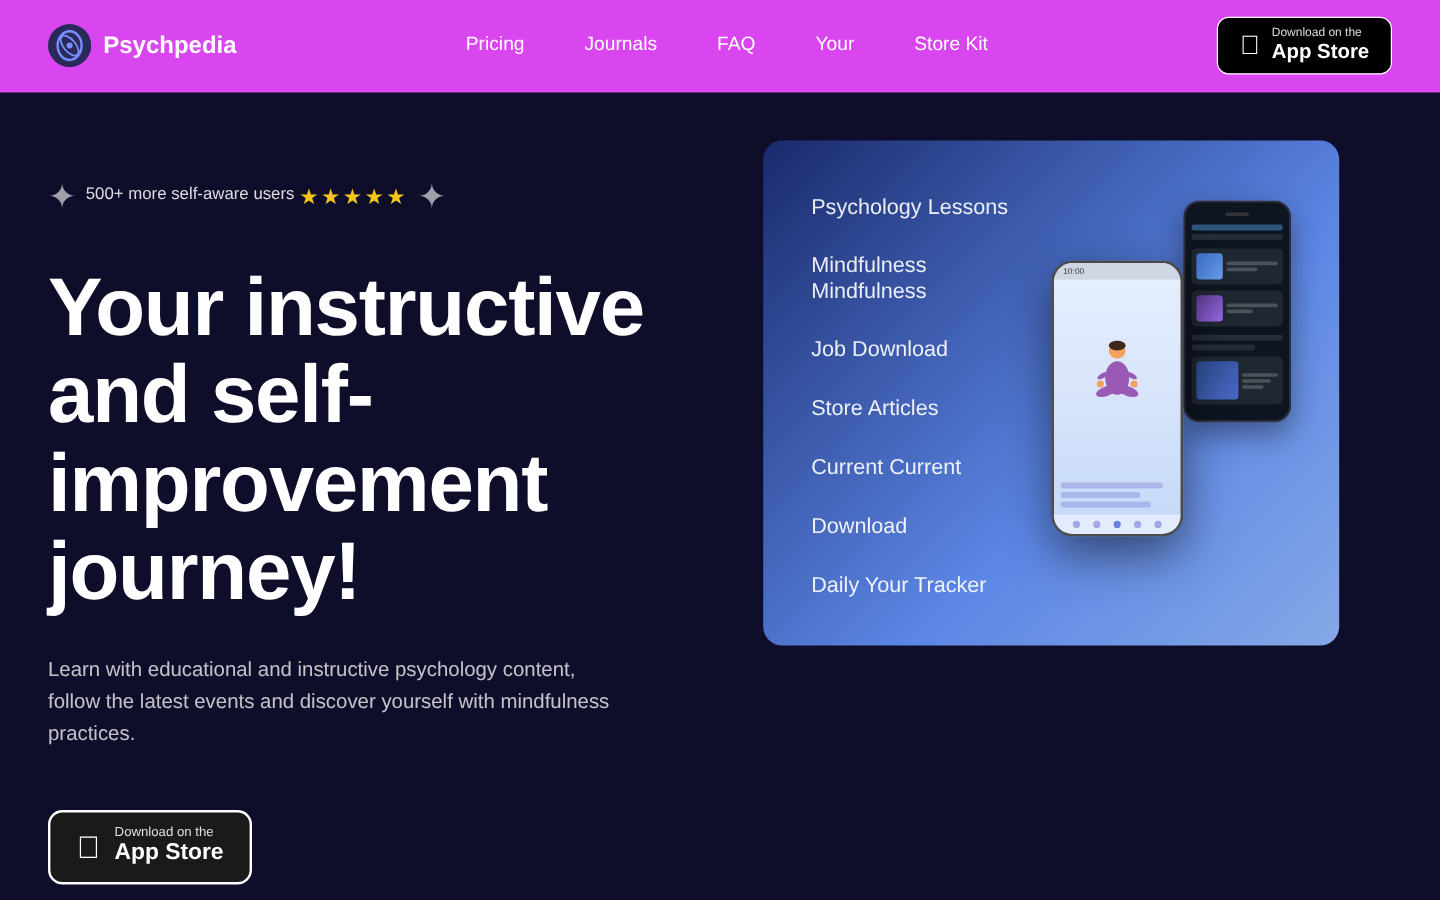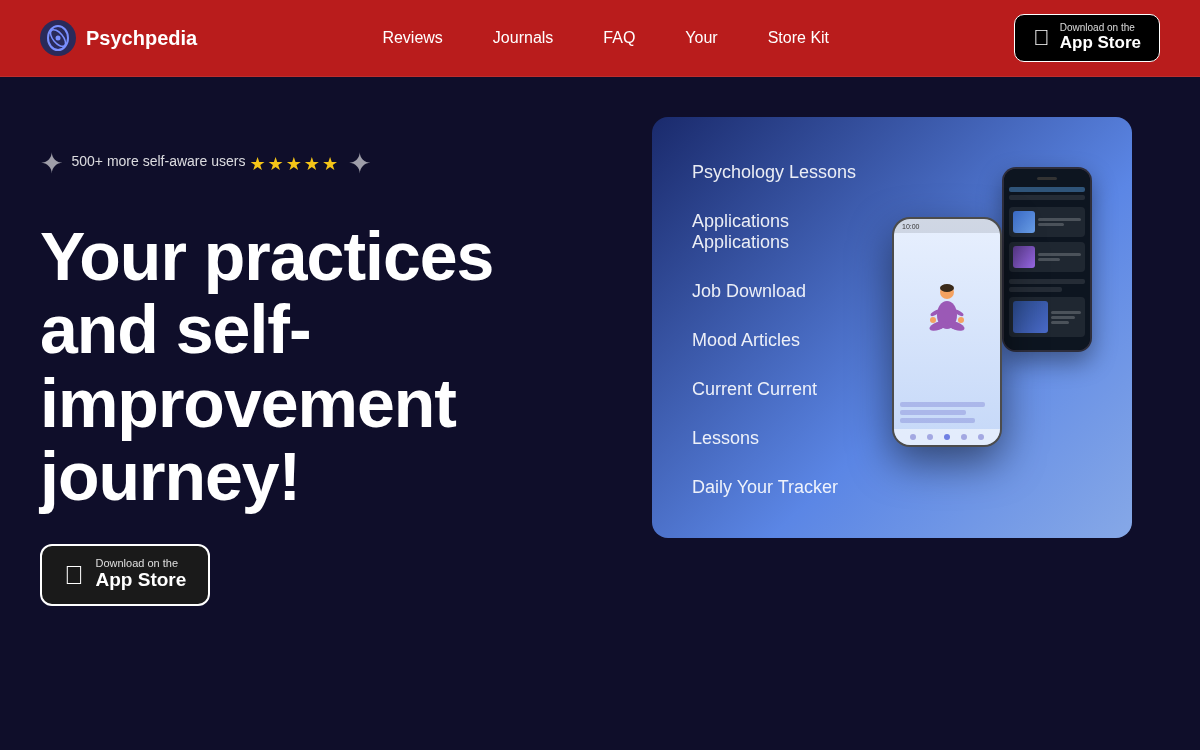--- a/index.html
+++ b/index.html
@@ -13,21 +13,21 @@
       overflow: hidden;
     }
 
     
     .navbar {
       display: flex;
       align-items: center;
       justify-content: space-between;
       padding: 0 40px;
       height: 77px;
-      background-color: #b91c1c;
+      background-color: #d946ef;
       border-bottom: 1px solid rgba(255,255,255,0.08);
     }
 
     .logo-area {
       display: flex;
       align-items: center;
       gap: 10px;
     }
 
     .logo-icon {
@@ -184,21 +184,21 @@
 
     .app-store-btn-hero .btn-text-large {
       font-size: 19px;
       font-weight: 700;
       line-height: 1.2;
     }
 
     
     .hero-right {
       flex: 0 0 480px;
-      margin-left: 52px;
+      margin-left: 36px;
       margin-top: -20px;
     }
 
     .app-panel {
       background: linear-gradient(135deg, #1a2a6c 0%, #5b86e5 60%, #86a8e7 100%);
       border-radius: 16px;
       padding: 40px 40px 40px 40px;
       display: flex;
       gap: 30px;
       position: relative;
@@ -389,21 +389,21 @@
     <svg class="logo-icon" viewBox="0 0 36 36" fill="none" xmlns="http://www.w3.org/2000/svg">
       <circle cx="18" cy="18" r="18" fill="#2a2a5a"></circle>
       <ellipse cx="18" cy="18" rx="10" ry="12" fill="none" stroke="#7a8fff" stroke-width="2"></ellipse>
       <ellipse cx="18" cy="18" rx="10" ry="5" fill="none" stroke="#7a8fff" stroke-width="1.5" transform="rotate(50 18 18)"></ellipse>
       <circle cx="18" cy="18" r="2.5" fill="#7a8fff"></circle>
     </svg>
     <span class="logo-text">Psychpedia</span>
   </div>
 
   <div class="nav-links">
-    <a class="nav-link">Reviews</a>
+    <a class="nav-link">Pricing</a>
     <a class="nav-link">Journals</a>
     <a class="nav-link">FAQ</a>
     <a class="nav-link">Your</a>
     <a class="nav-link">Store Kit</a>
   </div>
 
   <a class="app-store-btn-nav">
     <span class="apple-icon"></span>
     <div class="btn-texts">
       <span class="btn-text-small">Download on the</span>
@@ -417,42 +417,43 @@
 
     <div class="award-badge">
       <span class="laurel">✦</span>
       <div class="award-content">
         <span class="award-text">500+ more self-aware users</span>
         <span class="stars">★★★★★</span>
       </div>
       <span class="laurel">✦</span>
     </div>
 
-    <h1 class="hero-title">Your practices and self-improvement journey!</h1>
-
+    <h1 class="hero-title">Your instructive and self-improvement journey!</h1>
+
+    <p class="hero-subtitle">Learn with educational and instructive psychology content, follow the latest events and discover yourself with mindfulness practices.</p>
 
     <a class="app-store-btn-hero">
       <span class="apple-icon"></span>
       <div class="btn-texts">
         <span class="btn-text-small">Download on the</span>
         <span class="btn-text-large">App Store</span>
       </div>
     </a>
   </div>
 
   <div class="hero-right">
     <div class="app-panel">
 
       <div class="features-list">
         <span class="feature-item">Psychology Lessons</span>
-        <span class="feature-item">Applications Applications</span>
+        <span class="feature-item">Mindfulness Mindfulness</span>
         <span class="feature-item">Job Download</span>
-        <span class="feature-item">Mood Articles</span>
+        <span class="feature-item">Store Articles</span>
         <span class="feature-item">Current Current</span>
-        <span class="feature-item">Lessons</span>
+        <span class="feature-item">Download</span>
         <span class="feature-item">Daily Your Tracker</span>
       </div>
 
       <div class="phones-area">
 
         <div class="phone-front">
           <div class="phone-front-screen">
             <div class="phone-status-bar">10:00</div>
             <div class="phone-illustration">
 

